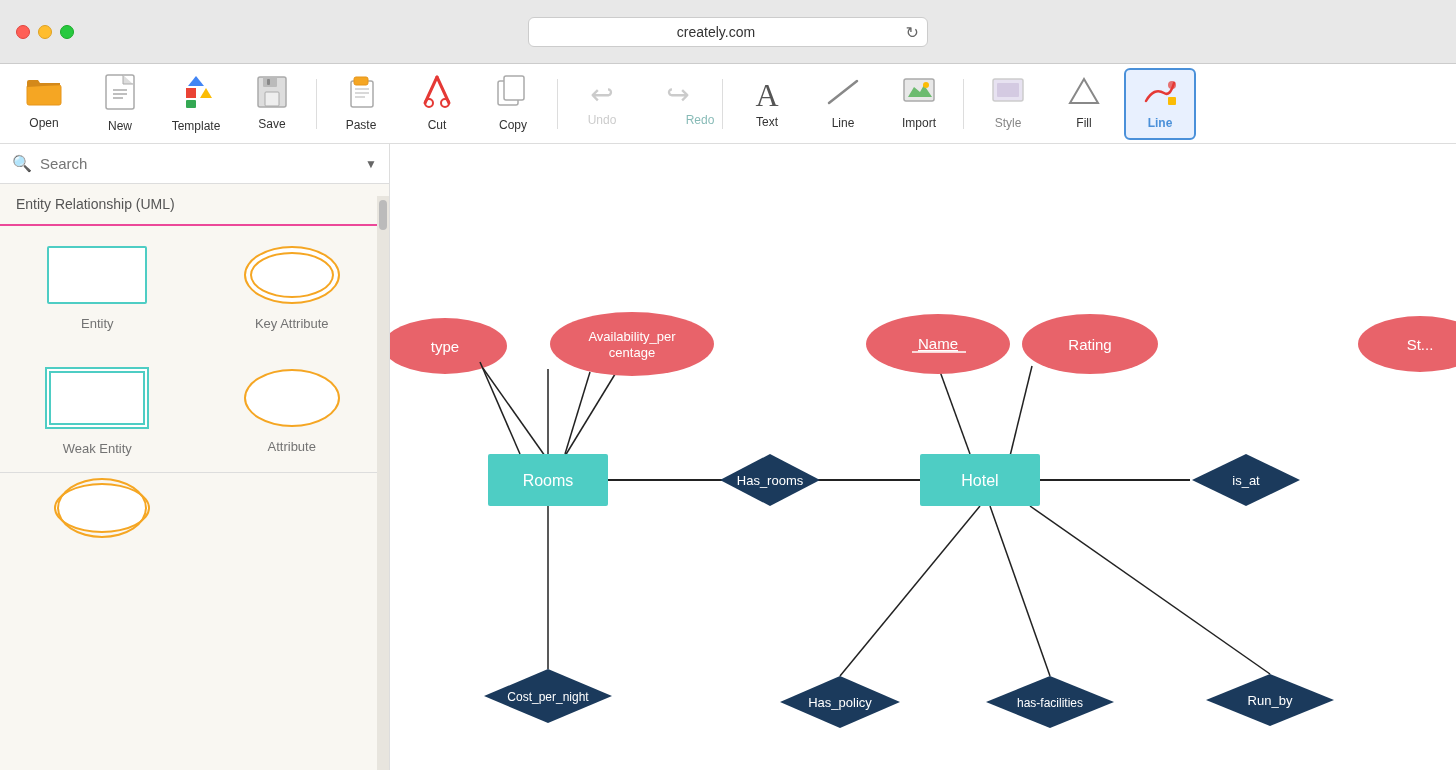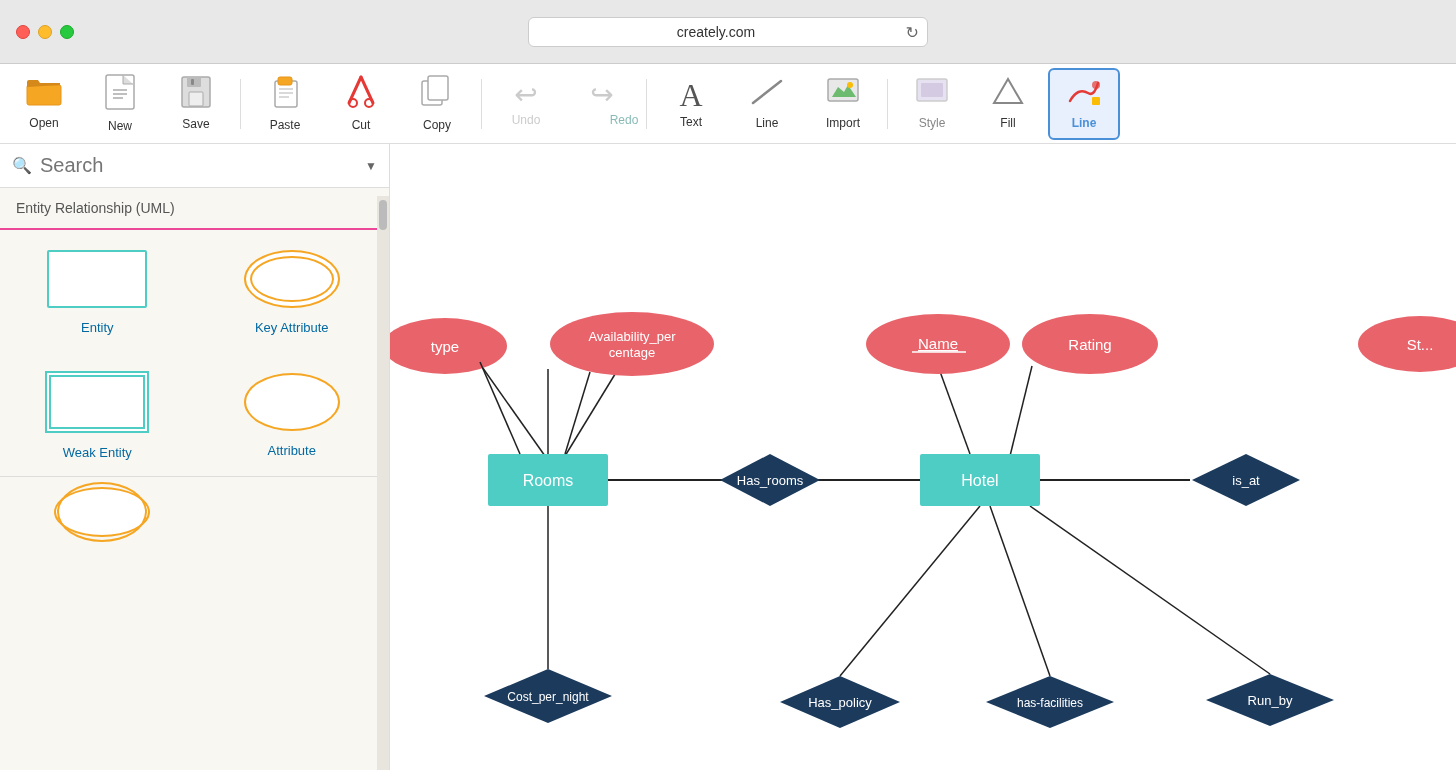--- a/index.html
+++ b/index.html
@@ -90,21 +90,21 @@
       align-items: center;
       padding: 10px 12px;
       border-bottom: 1px solid #ddd;
       background: white;
       gap: 8px;
     }
     .search-icon { color: #666; font-size: 16px; }
     .search-input {
       border: none;
       outline: none;
-      font-size: 20px;
+      font-size: 15px;
       color: #be185d;
       flex: 1;
       background: transparent;
     }
     .search-arrow { color: #666; font-size: 12px; }
     .sidebar-category {
       padding: 12px 16px;
       font-size: 14px;
       color: #555;
       font-weight: 500;
@@ -118,21 +118,21 @@
     }
     .shape-item {
       display: flex;
       flex-direction: column;
       align-items: center;
       justify-content: center;
       padding: 20px 10px 16px;
       cursor: pointer;
       gap: 12px;
     }
-    .shape-label { font-size: 13px; color: #0369a1; text-align: left; }
+    .shape-label { font-size: 13px; color: #737373; text-align: left; }
 
     
     .shape-entity {
       width: 100px;
       height: 58px;
       border: 2px solid #4ecdc4;
       border-radius: 2px;
       background: white;
     }
 
@@ -182,20 +182,31 @@
           <rect x="1" y="1" width="28" height="34" rx="2" fill="white" stroke="#aaa" stroke-width="1.5"></rect>
           <polyline points="18,1 18,10 28,10" fill="#ddd" stroke="#aaa" stroke-width="1"></polyline>
           <line x1="8" y1="16" x2="22" y2="16" stroke="#aaa" stroke-width="1.5"></line>
           <line x1="8" y1="20" x2="22" y2="20" stroke="#aaa" stroke-width="1.5"></line>
           <line x1="8" y1="24" x2="18" y2="24" stroke="#aaa" stroke-width="1.5"></line>
         </svg>
     </span>
     <span class="label">New</span>
   </button>
 
+  <button class="tool-btn">
+    <span class="icon">
+      <svg width="36" height="36" viewBox="0 0 36 36">
+        <polygon points="18,2 26,12 10,12" fill="#4285f4"></polygon>
+        <rect x="8" y="14" width="10" height="10" fill="#ea4335"></rect>
+        <polygon points="28,14 34,24 22,24" fill="#fbbc05"></polygon>
+        <rect x="8" y="26" width="10" height="8" fill="#34a853" rx="1"></rect>
+      </svg>
+    </span>
+    <span class="label">Template</span>
+  </button>
 
   <button class="tool-btn">
     <span class="icon" style="font-size:28px;">
       <svg width="30" height="32" viewBox="0 0 30 32">
           <rect x="1" y="1" width="28" height="30" rx="2" fill="#ddd" stroke="#aaa" stroke-width="1.5"></rect>
           <rect x="6" y="1" width="14" height="10" fill="#bbb" rx="1"></rect>
           <rect x="8" y="16" width="14" height="14" rx="1" fill="#eee" stroke="#aaa" stroke-width="1"></rect>
           <rect x="10" y="3" width="3" height="6" fill="#888" rx="1"></rect>
         </svg>
     </span>

